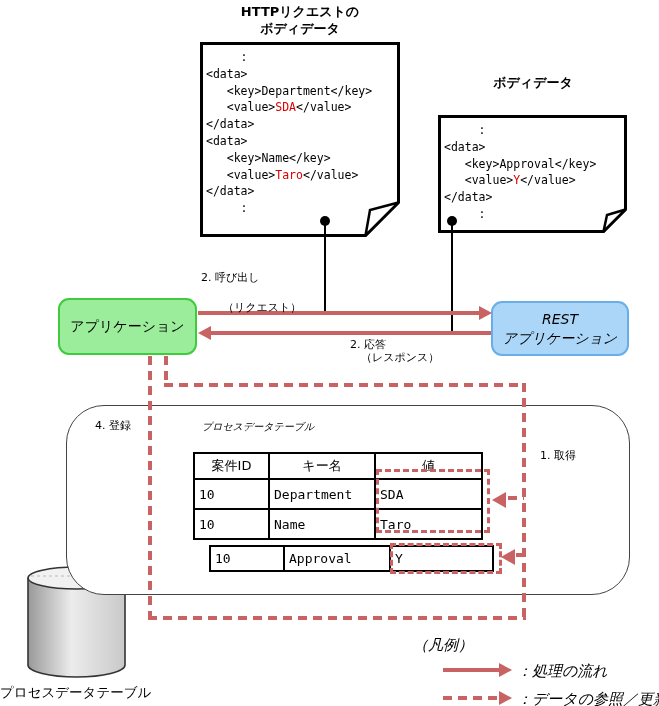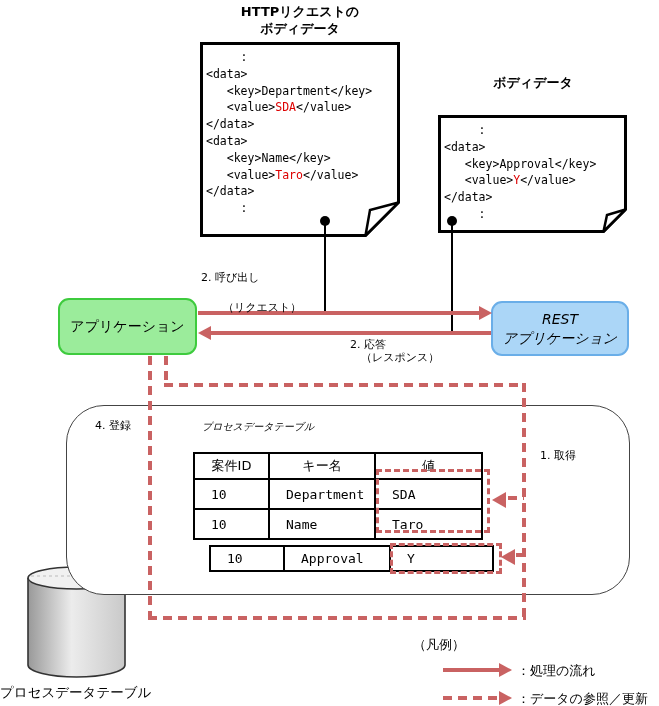--- a/index.html
+++ b/index.html
@@ -55,29 +55,29 @@
   #db-area{
     position:absolute;left:66px;top:405px;width:562px;height:188px;
     background:#fff;border:1.4px solid #444;border-radius:38px;z-index:2;
   }
   
   #cylinder{position:absolute;left:27px;top:566px;z-index:1;}
   #db-label{position:absolute;left:0px;top:684px;font-size:13.5px;z-index:3;white-space:nowrap;}
 
   
   .ptable{border-collapse:collapse;table-layout:fixed;background:#fff;}
-  .ptable th,.ptable td{border:2px solid #000;padding:0 0 0 16px;font-size:13px;overflow:hidden;white-space:nowrap;}
+  .ptable th,.ptable td{border:2px solid #000;padding:0 0 0 4px;font-size:13px;overflow:hidden;white-space:nowrap;}
   .ptable th{text-align:center;padding:0;font-weight:normal;}
   .ptable td{font-family:"DejaVu Sans Mono",monospace;}
   #main-table{position:absolute;left:193px;top:444px;z-index:4;margin-top:8px;}
   #sub-table{position:absolute;left:209px;top:545px;z-index:4;}
   #table-title{position:absolute;left:202px;top:420px;font-size:10px;z-index:4;white-space:nowrap;font-style:italic;}
 
   
-  .legend-text{position:absolute;font-size:13px;white-space:nowrap;z-index:11;}
+  .legend-text{position:absolute;font-size:15px;white-space:nowrap;z-index:11;font-style:italic;}
 </style>
 </head>
 <body>
 
 <div id="stage">
 
   <svg id="cylinder" width="99" height="112" viewBox="0 0 99 112">
     <defs>
       <linearGradient id="cylgrad" x1="0" y1="0" x2="1" y2="0">
         <stop offset="0" stop-color="#999999"></stop>

